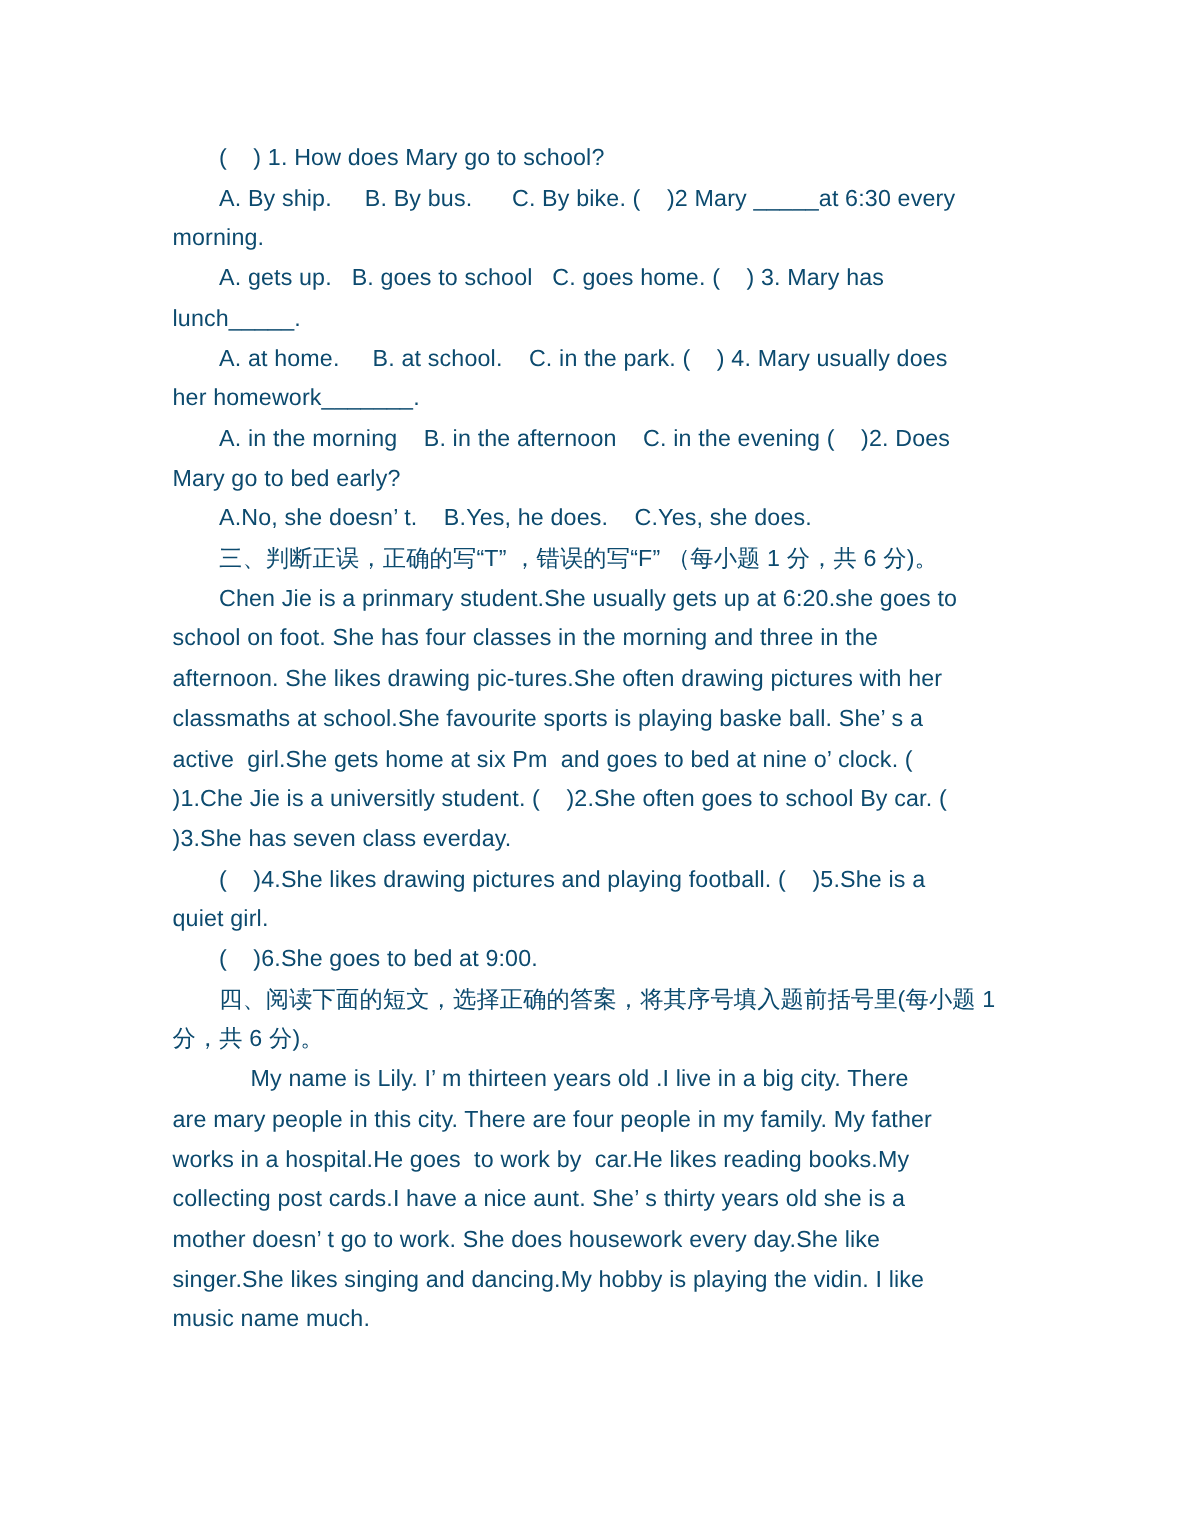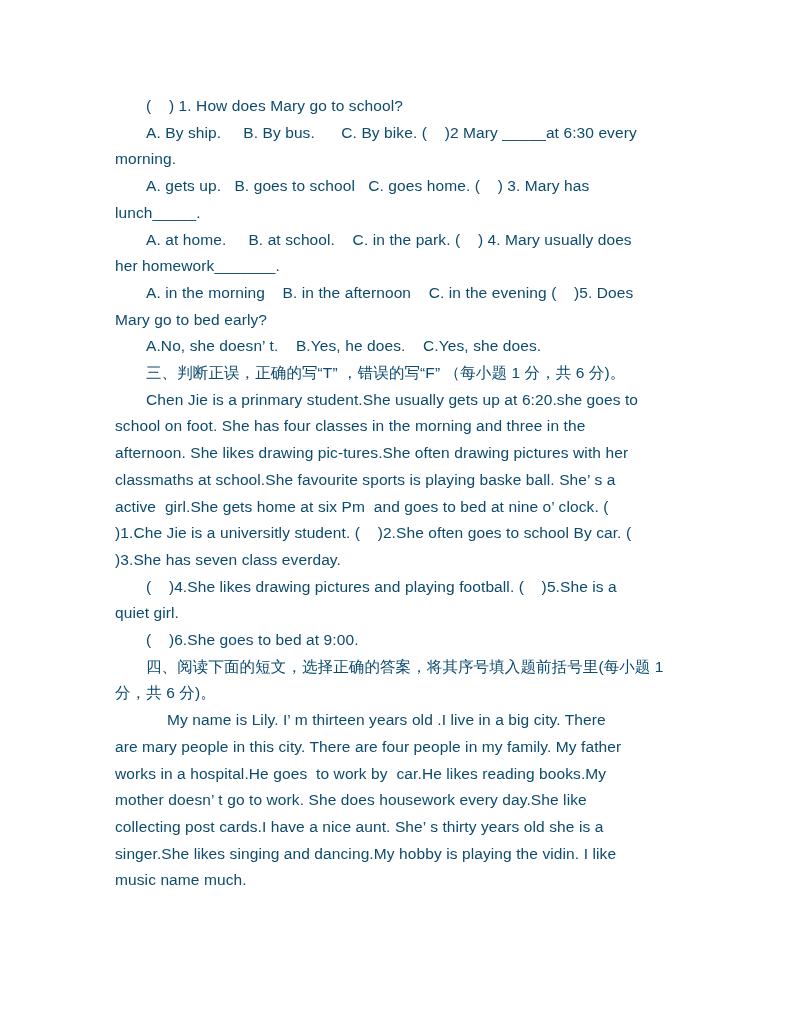--- a/index.html
+++ b/index.html
@@ -39,37 +39,37 @@
 
 <div class="page" style="background: rgb(255, 255, 255);">
   <div class="doc-text" id="doc-lines" style="color: #0c4a6e;">
       <div class="line indent-1">(    ) 1. How does Mary go to school?</div>
       <div class="line indent-1">A. By ship.     B. By bus.      C. By bike. (    )2 Mary _____at 6:30 every</div>
       <div class="line indent-0">morning.</div>
       <div class="line indent-1">A. gets up.   B. goes to school   C. goes home. (    ) 3. Mary has</div>
       <div class="line indent-0">lunch_____.</div>
       <div class="line indent-1">A. at home.     B. at school.    C. in the park. (    ) 4. Mary usually does</div>
       <div class="line indent-0">her homework_______.</div>
-      <div class="line indent-1">A. in the morning    B. in the afternoon    C. in the evening (    )5. Does</div>
+      <div class="line indent-1">A. in the morning    B. in the afternoon    C. in the evening (    )2. Does</div>
       <div class="line indent-0">Mary go to bed early?</div>
       <div class="line indent-1">A.No, she doesn’ t.    B.Yes, he does.    C.Yes, she does.</div>
       <div class="line indent-1">三、判断正误，正确的写“T” ，错误的写“F” （每小题 1 分，共 6 分)。</div>
       <div class="line indent-1">Chen Jie is a prinmary student.She usually gets up at 6:20.she goes to</div>
       <div class="line indent-0">school on foot. She has four classes in the morning and three in the</div>
       <div class="line indent-0">afternoon. She likes drawing pic-tures.She often drawing pictures with her</div>
       <div class="line indent-0">classmaths at school.She favourite sports is playing baske ball. She’ s a</div>
       <div class="line indent-0">active  girl.She gets home at six Pm  and goes to bed at nine o’ clock. (</div>
       <div class="line indent-0">)1.Che Jie is a universitly student. (    )2.She often goes to school By car. (</div>
       <div class="line indent-0">)3.She has seven class everday.</div>
       <div class="line indent-1">(    )4.She likes drawing pictures and playing football. (    )5.She is a</div>
       <div class="line indent-0">quiet girl.</div>
       <div class="line indent-1">(    )6.She goes to bed at 9:00.</div>
       <div class="line indent-1">四、阅读下面的短文，选择正确的答案，将其序号填入题前括号里(每小题 1</div>
       <div class="line indent-0">分，共 6 分)。</div>
       <div class="line indent-2">My name is Lily. I’ m thirteen years old .I live in a big city. There</div>
       <div class="line indent-0">are mary people in this city. There are four people in my family. My father</div>
       <div class="line indent-0">works in a hospital.He goes  to work by  car.He likes reading books.My</div>
+      <div class="line indent-0">collecting post cards.I have a nice aunt. She’ s thirty years old she is a</div>
       <div class="line indent-0">mother doesn’ t go to work. She does housework every day.She like</div>
-      <div class="line indent-0">collecting post cards.I have a nice aunt. She’ s thirty years old she is a</div>
       <div class="line indent-0">singer.She likes singing and dancing.My hobby is playing the vidin. I like</div>
       <div class="line indent-0">music name much.</div>
     </div>
 </div>
 
 </body></html>

